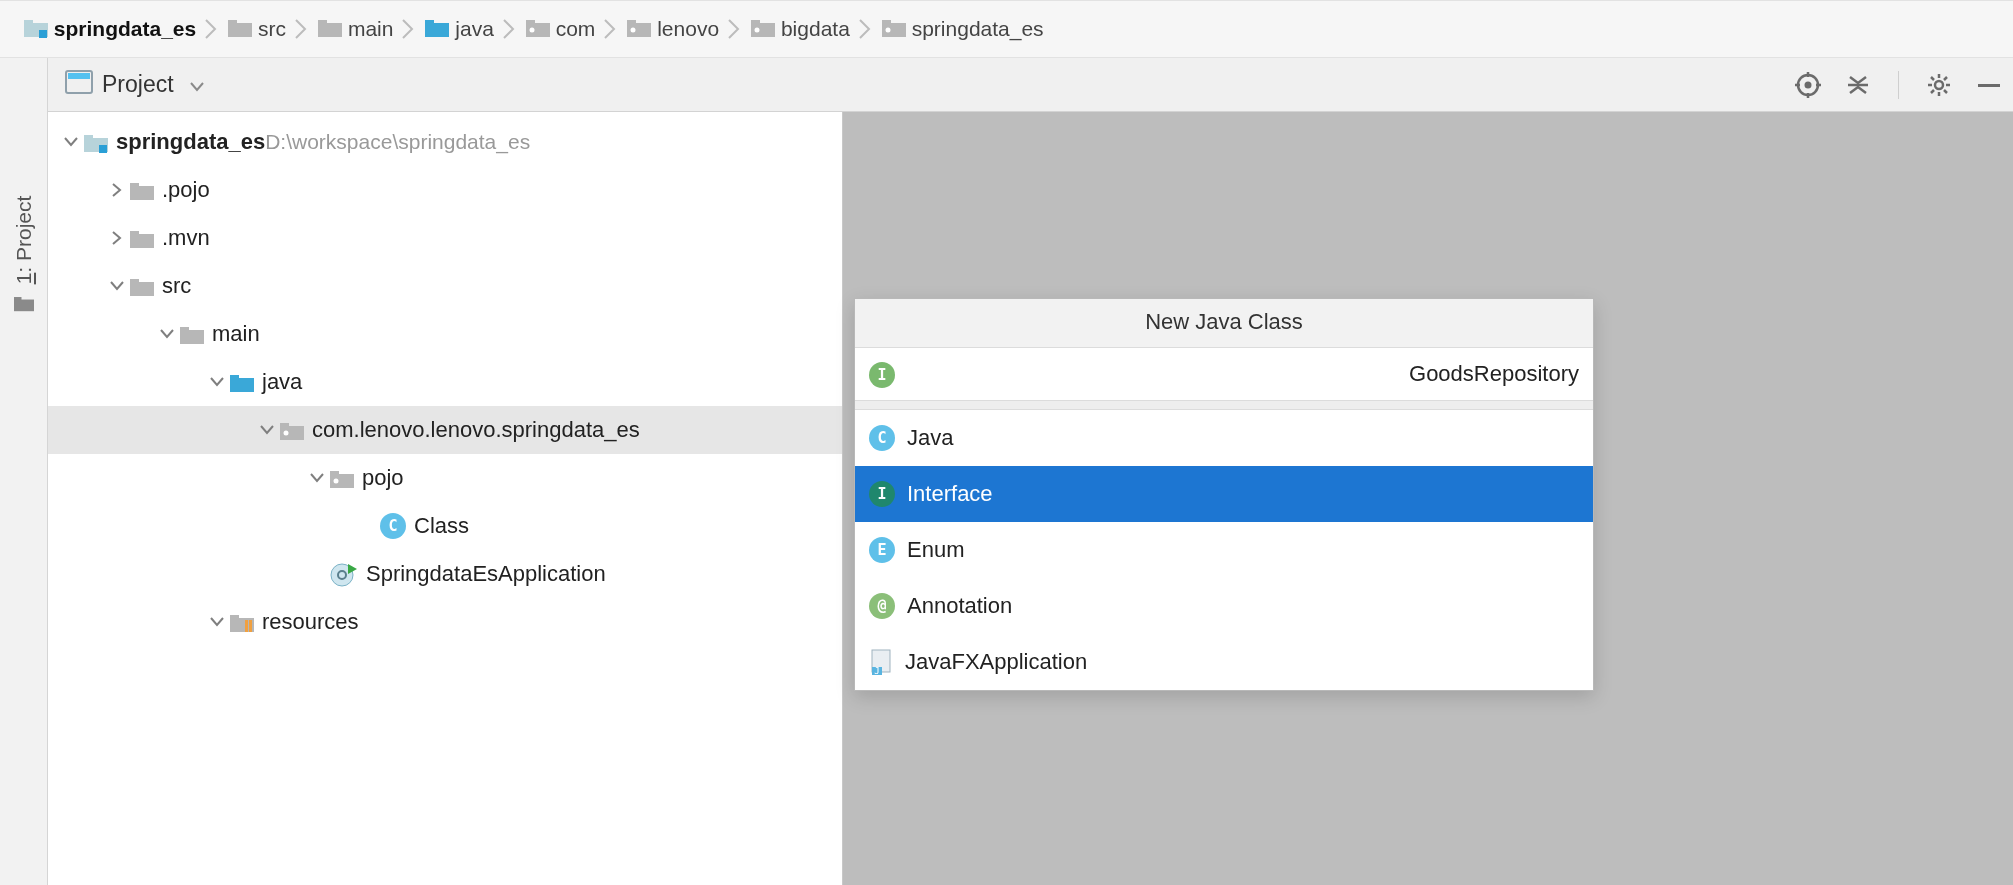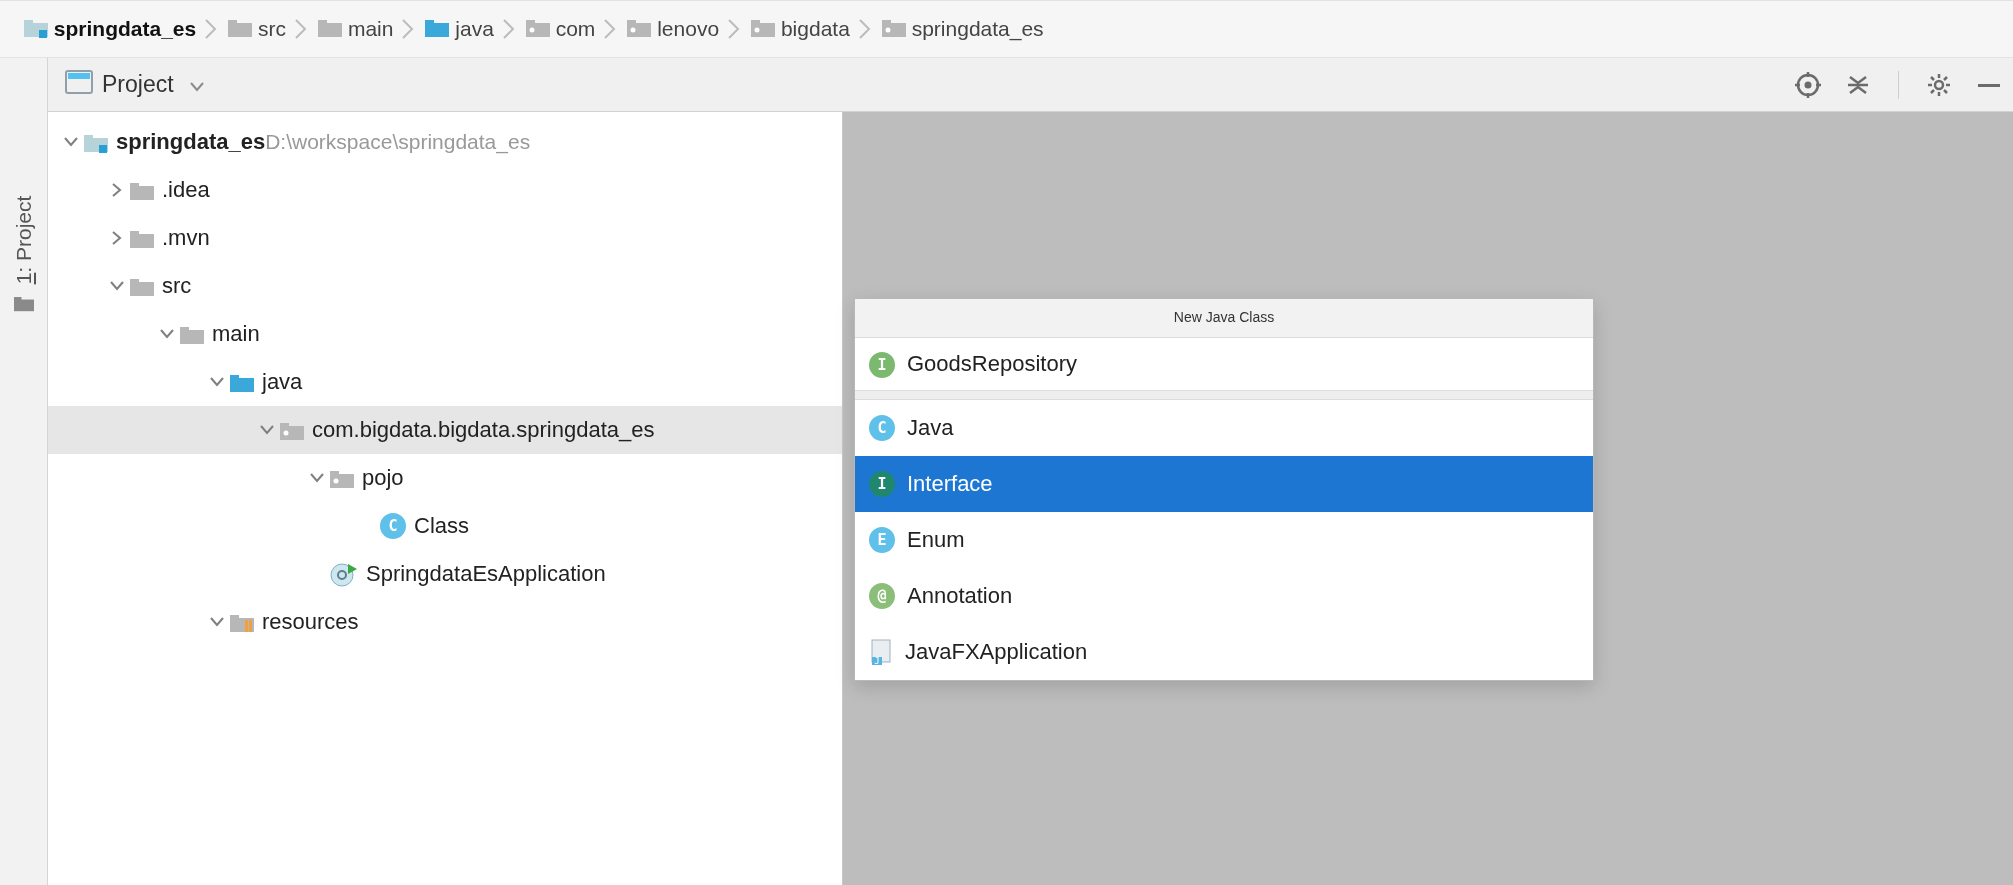--- a/index.html
+++ b/index.html
@@ -144,37 +144,38 @@
     width: 740px;
     background: #fff;
     border: 1px solid #b8b8b8;
     box-shadow: 0 6px 18px rgba(0,0,0,.15);
   }
   .popup-title {
     text-align: center;
     padding: 10px 12px 12px;
     background: #f2f2f2;
     border-bottom: 1px solid #dcdcdc;
-    font-size: 14px;
+    font-size: 22px;
     color: #333;
   }
   .popup-input-row {
     display: flex;
     align-items: center;
     height: 52px;
     padding: 0 14px;
     gap: 12px;
     background: #fff;
   }
   .popup-input {
     border: none;
     outline: none;
     font-size: 22px;
     width: 100%;
     color: #222;
+    text-align: right;
   }
   .popup-sep {
     height: 10px;
     background: #eee;
     border-top: 1px solid #dcdcdc;
     border-bottom: 1px solid #dcdcdc;
   }
   .popup-item {
     display: flex;
     align-items: center;
@@ -412,21 +413,21 @@
             <svg width="10" height="14">
               <path d="M1 1 L8 7 L1 13" fill="none" stroke="#7f7f7f" stroke-width="2"></path>
             </svg>
           </span>
         <span class="icon">
             <svg class="sq" viewBox="0 0 24 20">
               <rect x="0" y="3" width="9" height="5" fill="#b7b7b7"></rect>
               <rect x="0" y="6" width="24" height="14" fill="#b7b7b7"></rect>
             </svg>
           </span>
-        <span class="label">.idea</span>
+        <span class="label">.pojo</span>
       </div>
 
       <div class="node" style="padding-left:56px">
         <span class="chevron">
             <svg width="10" height="14">
               <path d="M1 1 L8 7 L1 13" fill="none" stroke="#7f7f7f" stroke-width="2"></path>
             </svg>
           </span>
         <span class="icon">
             <svg class="sq" viewBox="0 0 24 20">
@@ -488,21 +489,21 @@
               <path d="M1 1 L7 8 L13 1" fill="none" stroke="#7f7f7f" stroke-width="2"></path>
             </svg>
           </span>
         <span class="icon">
             <svg class="sq" viewBox="0 0 24 20">
               <rect x="0" y="3" width="9" height="5" fill="#b7b7b7"></rect>
               <rect x="0" y="6" width="24" height="14" fill="#b7b7b7"></rect>
               <circle cx="6" cy="13" r="2.5" fill="#fff"></circle>
             </svg>
           </span>
-        <span class="label">com.bigdata.bigdata.springdata_es</span>
+        <span class="label">com.lenovo.lenovo.springdata_es</span>
       </div>
 
       <div class="node" style="padding-left:256px">
         <span class="chevron">
             <svg width="14" height="10">
               <path d="M1 1 L7 8 L13 1" fill="none" stroke="#7f7f7f" stroke-width="2"></path>
             </svg>
           </span>
         <span class="icon">
             <svg class="sq" viewBox="0 0 24 20">

